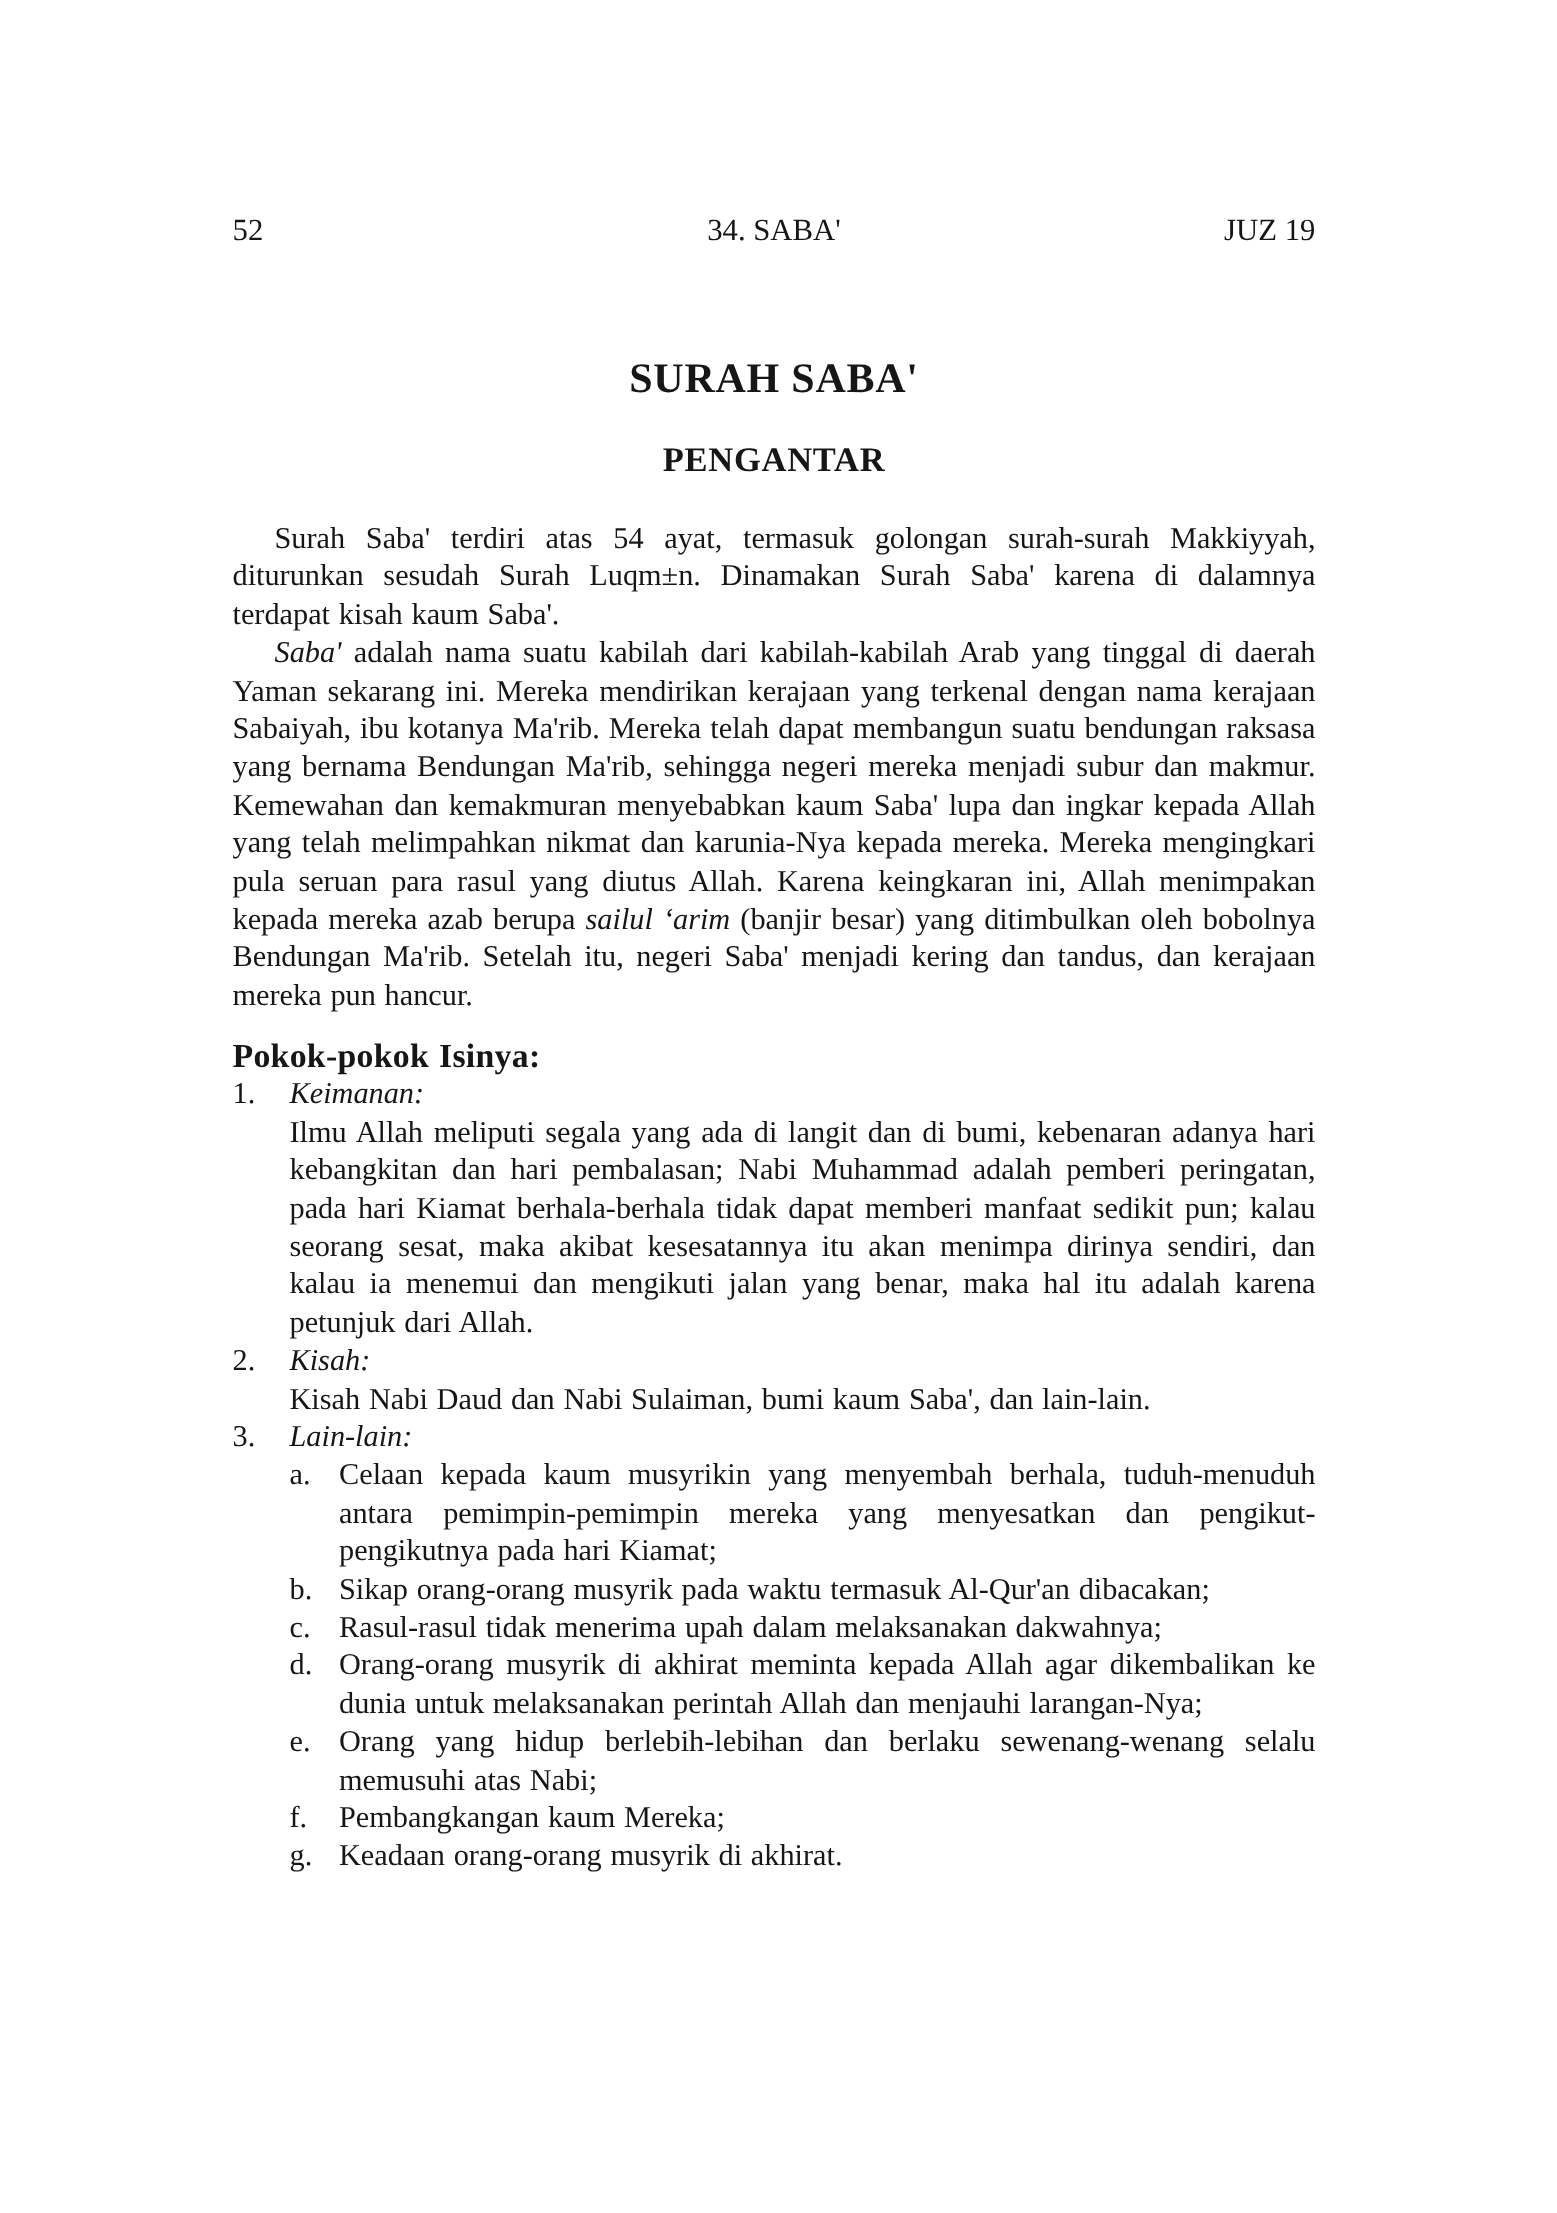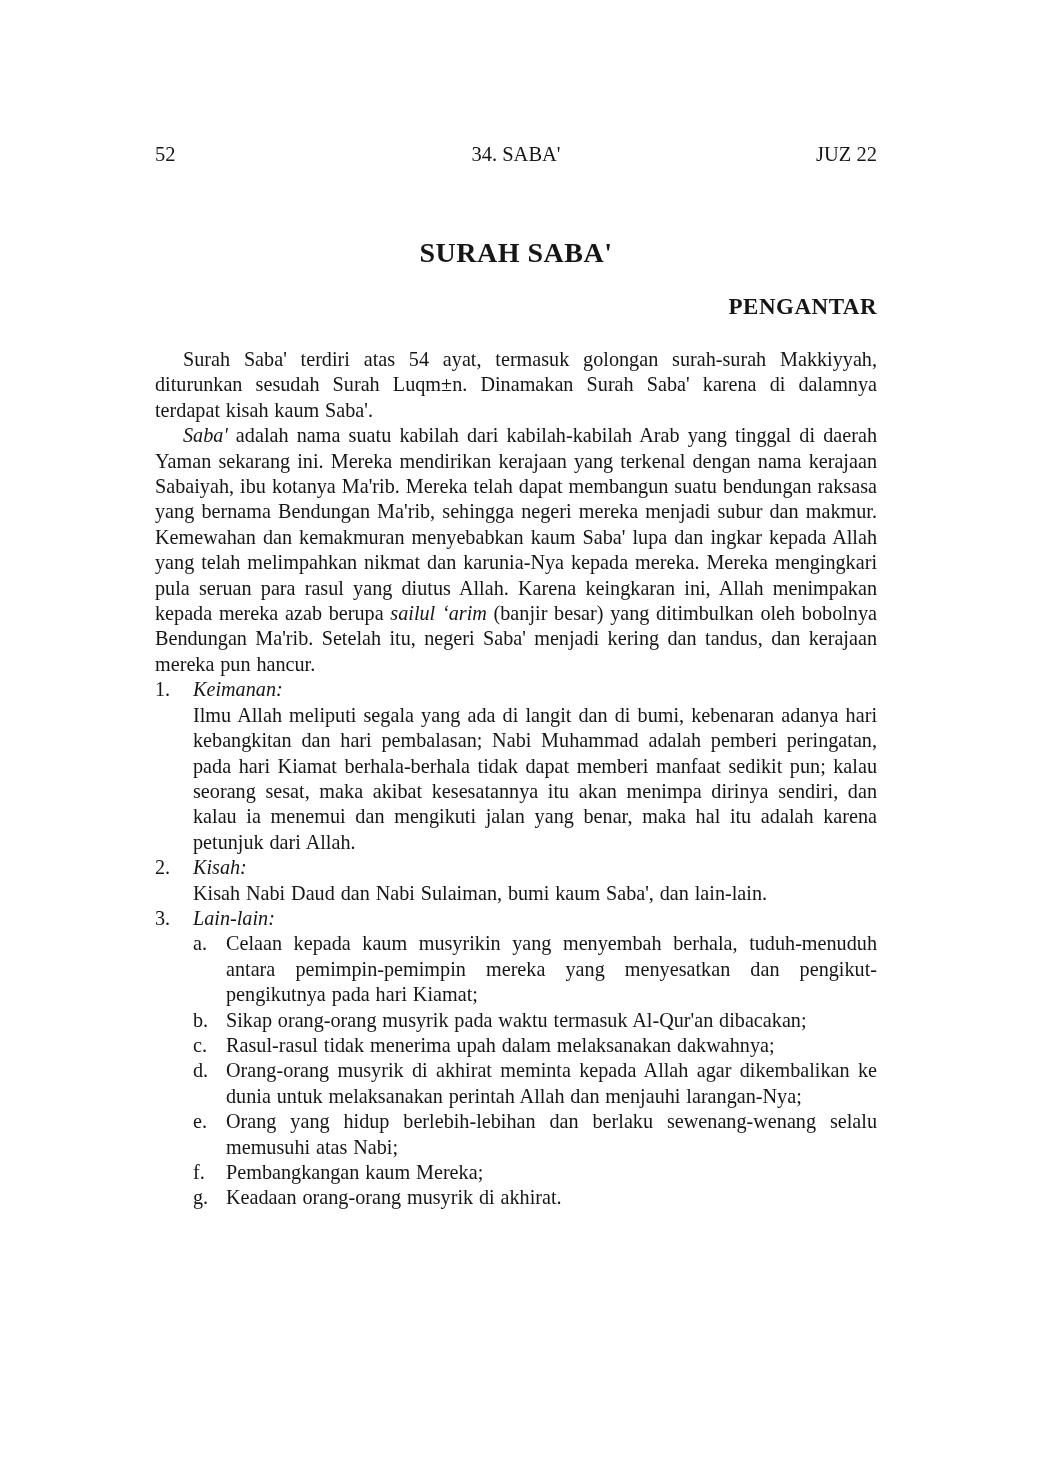--- a/index.html
+++ b/index.html
@@ -32,21 +32,21 @@
   .surah-title {
     margin: 71px 0 0 0;
     text-align: center;
     font-size: 28px;
     font-weight: bold;
     line-height: 31px;
     letter-spacing: 0.5px;
   }
   .pengantar {
     margin: 26px 0 0 0;
-    text-align: right;
+    text-align: center;
     font-size: 23px;
     font-weight: bold;
     line-height: 26px;
     letter-spacing: 0.5px;
   }
 
   .body-text {
     font-size: 20.2px;
     line-height: 25.4px;
     word-spacing: 0.04em;
@@ -81,33 +81,34 @@
   i { font-style: italic; }
 </style>
 </head>
 <body>
 
 <div class="page">
 
   <div class="running-header">
     <span class="hdr-left">52</span>
     <span class="hdr-center">34. SABA'</span>
-    <span class="hdr-right">JUZ 22</span>
+    <span class="hdr-right">JUZ 19</span>
   </div>
 
   <div class="surah-title">SURAH SABA'</div>
 
   <div class="pengantar">PENGANTAR</div>
 
   <div class="body-text">
 
     <p class="intro first"><span>Surah Saba' terdiri atas 54 ayat, termasuk golongan surah-surah Makkiyyah, diturunkan sesudah Surah Luqm±n. Dinamakan Surah Saba' karena di dalamnya terdapat kisah kaum Saba'.</span></p>
 
     <p class="intro"><i>Saba'</i><span> adalah nama suatu kabilah dari kabilah-kabilah Arab yang tinggal di daerah Yaman sekarang ini. Mereka mendirikan kerajaan yang terkenal dengan nama kerajaan Sabaiyah, ibu kotanya Ma'rib. Mereka telah dapat membangun suatu bendungan raksasa yang bernama Bendungan Ma'rib, sehingga negeri mereka menjadi subur dan makmur. Kemewahan dan kemakmuran menyebabkan kaum Saba' lupa dan ingkar kepada Allah yang telah melimpahkan nikmat dan karunia-Nya kepada mereka. Mereka mengingkari pula seruan para rasul yang diutus Allah. Karena keingkaran ini, Allah menimpakan kepada mereka azab berupa </span><i>sailul ‘arim</i><span> (banjir besar) yang ditimbulkan oleh bobolnya Bendungan Ma'rib. Setelah itu, negeri Saba' menjadi kering dan tandus, dan kerajaan mereka pun hancur.</span></p>
 
+    <div class="contents-heading">Pokok-pokok Isinya:</div>
 
     <div class="olist">
 
       <div class="oitem">
         <span class="onum">1.</span>
         <div class="obody">
           <div class="olabel">Keimanan:</div>
           <div class="otext">Ilmu Allah meliputi segala yang ada di langit dan di bumi, kebenaran adanya hari kebangkitan dan hari pembalasan; Nabi Muhammad adalah pemberi peringatan, pada hari Kiamat berhala-berhala tidak dapat memberi manfaat sedikit pun; kalau seorang sesat, maka akibat kesesatannya itu akan menimpa dirinya sendiri, dan kalau ia menemui dan mengikuti jalan yang benar, maka hal itu adalah karena petunjuk dari Allah.</div>
         </div>
       </div>

